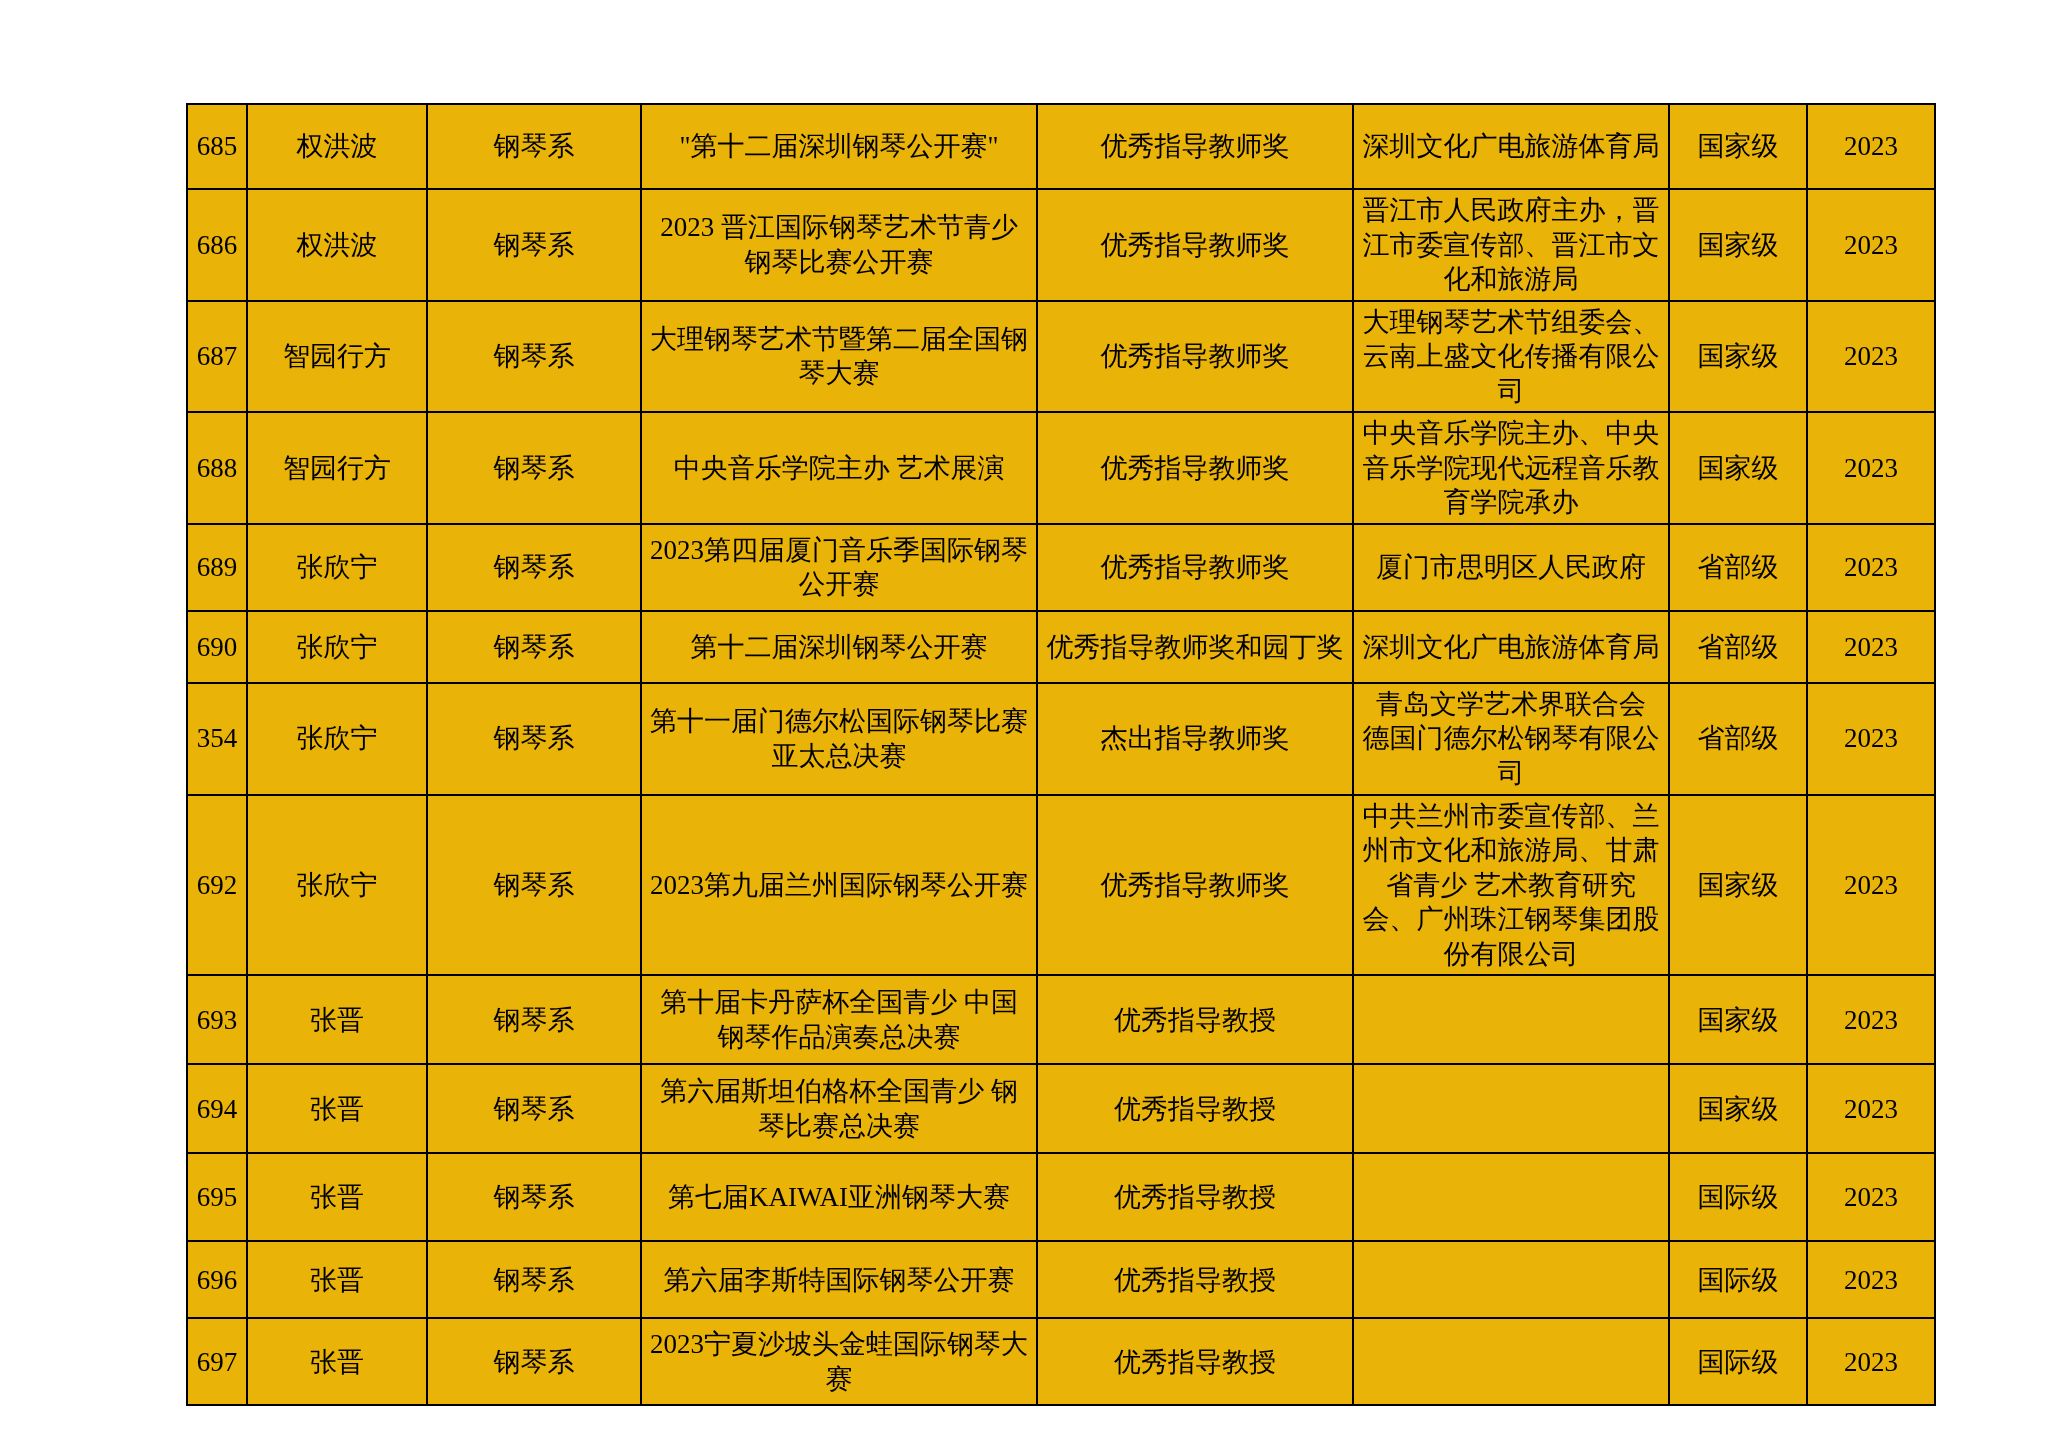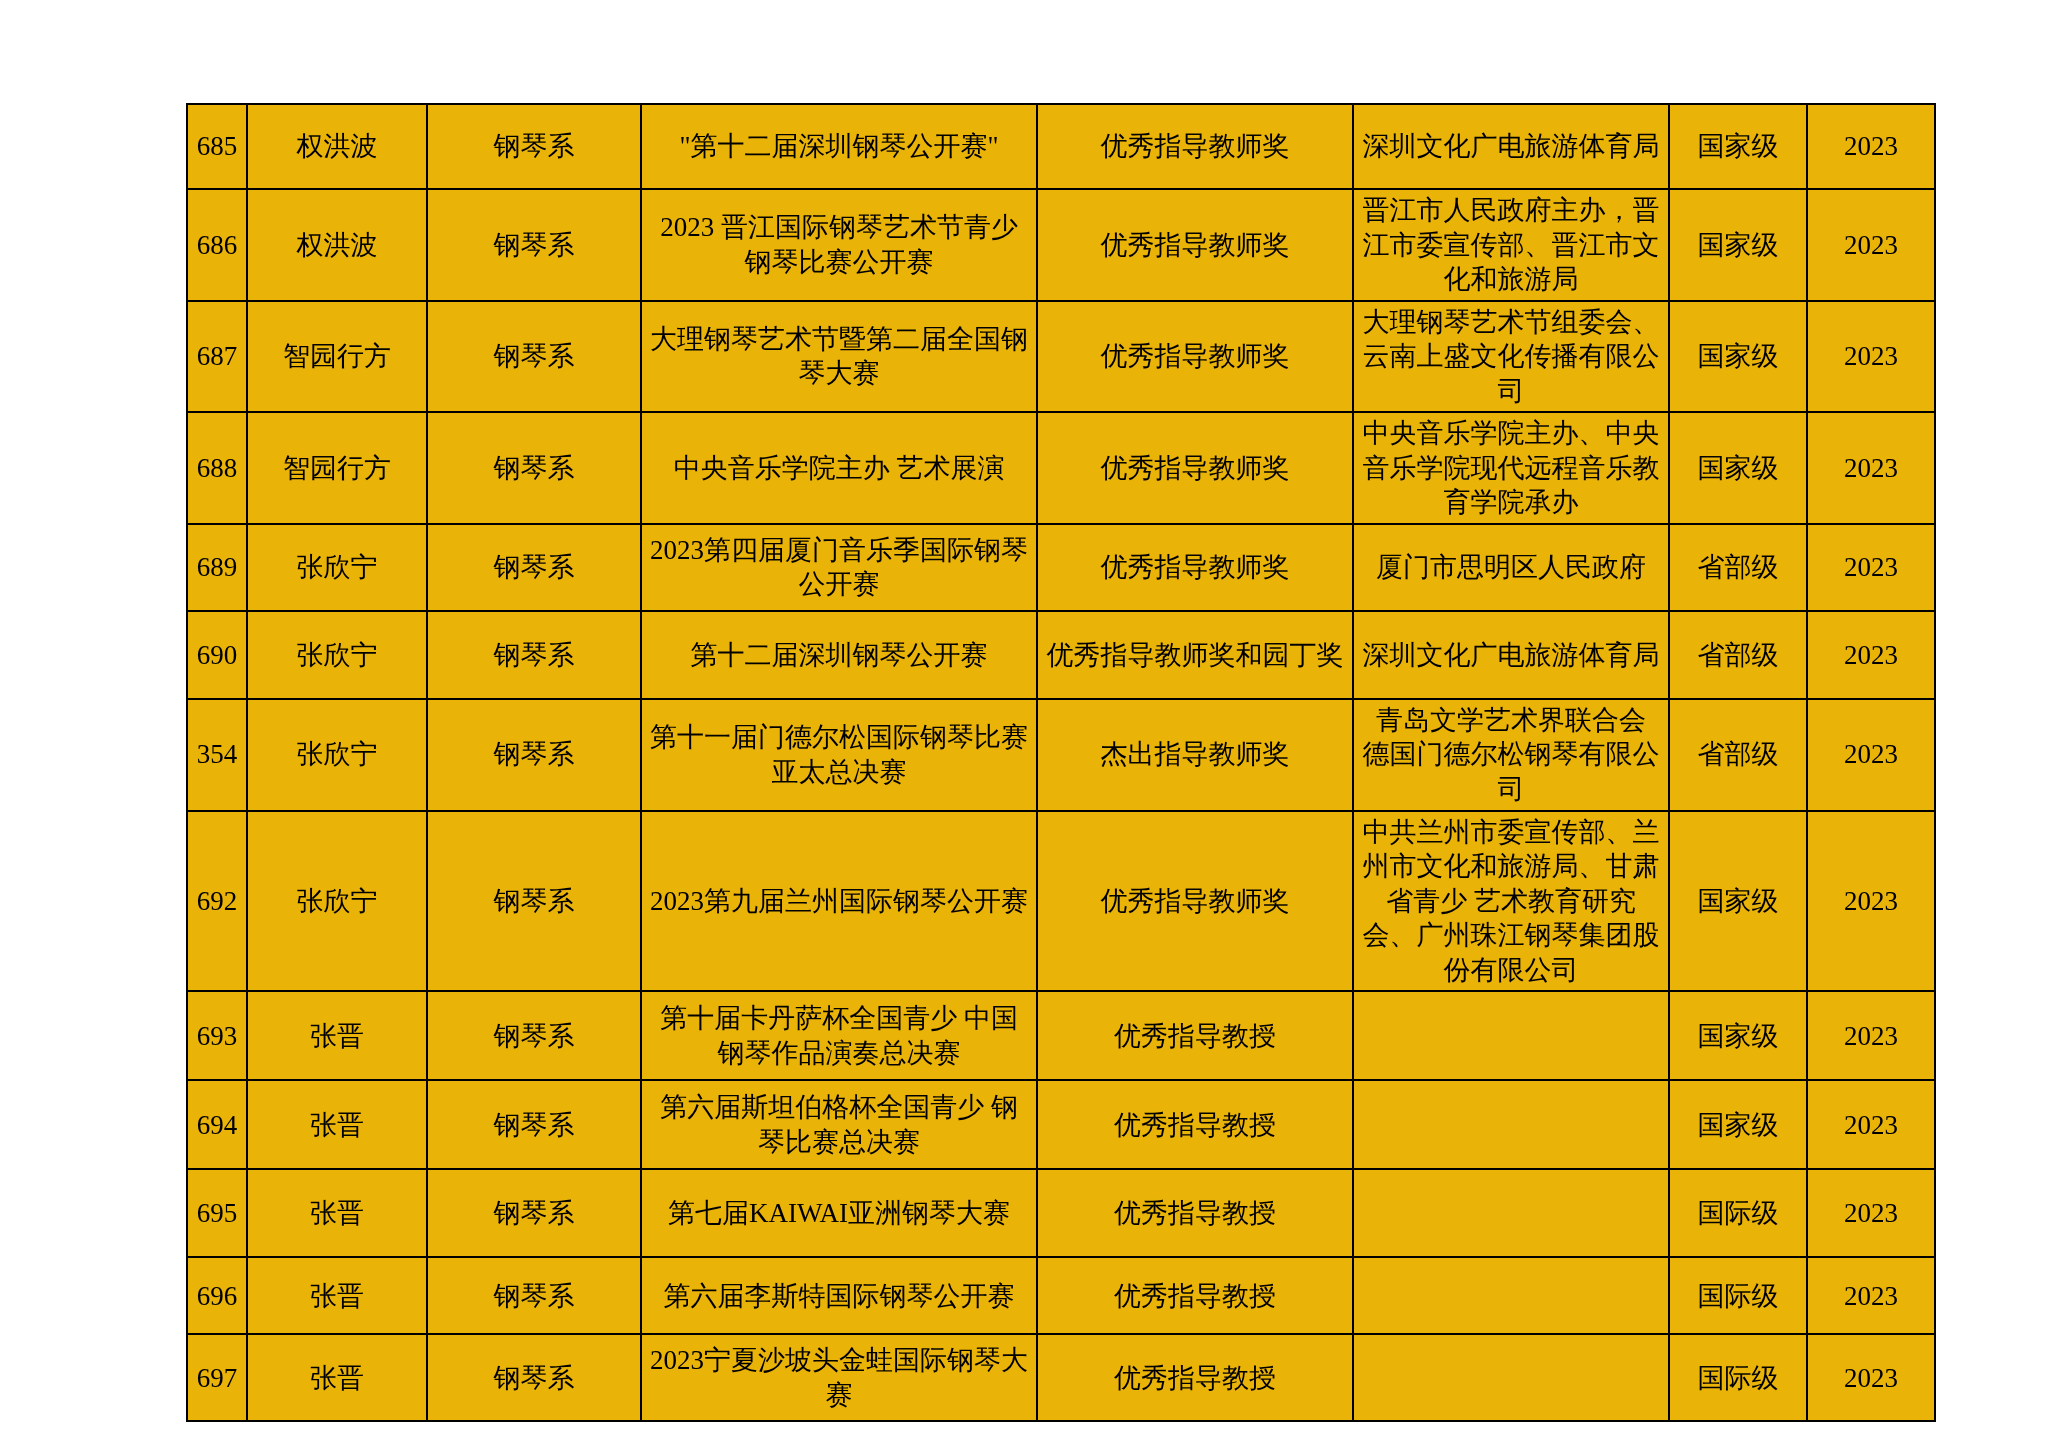--- a/index.html
+++ b/index.html
@@ -103,21 +103,21 @@
         <tr style="height: 87px;">
           <td class="cell-no">689</td>
           <td class="cell-teacher-name">张欣宁</td>
           <td class="cell-department">钢琴系</td>
           <td class="cell-competition-name">2023第四届厦门音乐季国际钢琴公开赛</td>
           <td class="cell-award">优秀指导教师奖</td>
           <td class="cell-organizer">厦门市思明区人民政府</td>
           <td class="cell-level">省部级</td>
           <td class="cell-year">2023</td>
         </tr>
-        <tr style="height: 88px;">
+        <tr style="height: 72px;">
           <td class="cell-no">690</td>
           <td class="cell-teacher-name">张欣宁</td>
           <td class="cell-department">钢琴系</td>
           <td class="cell-competition-name">第十二届深圳钢琴公开赛</td>
           <td class="cell-award">优秀指导教师奖和园丁奖</td>
           <td class="cell-organizer">深圳文化广电旅游体育局</td>
           <td class="cell-level">省部级</td>
           <td class="cell-year">2023</td>
         </tr>
         <tr style="height: 89px;">

